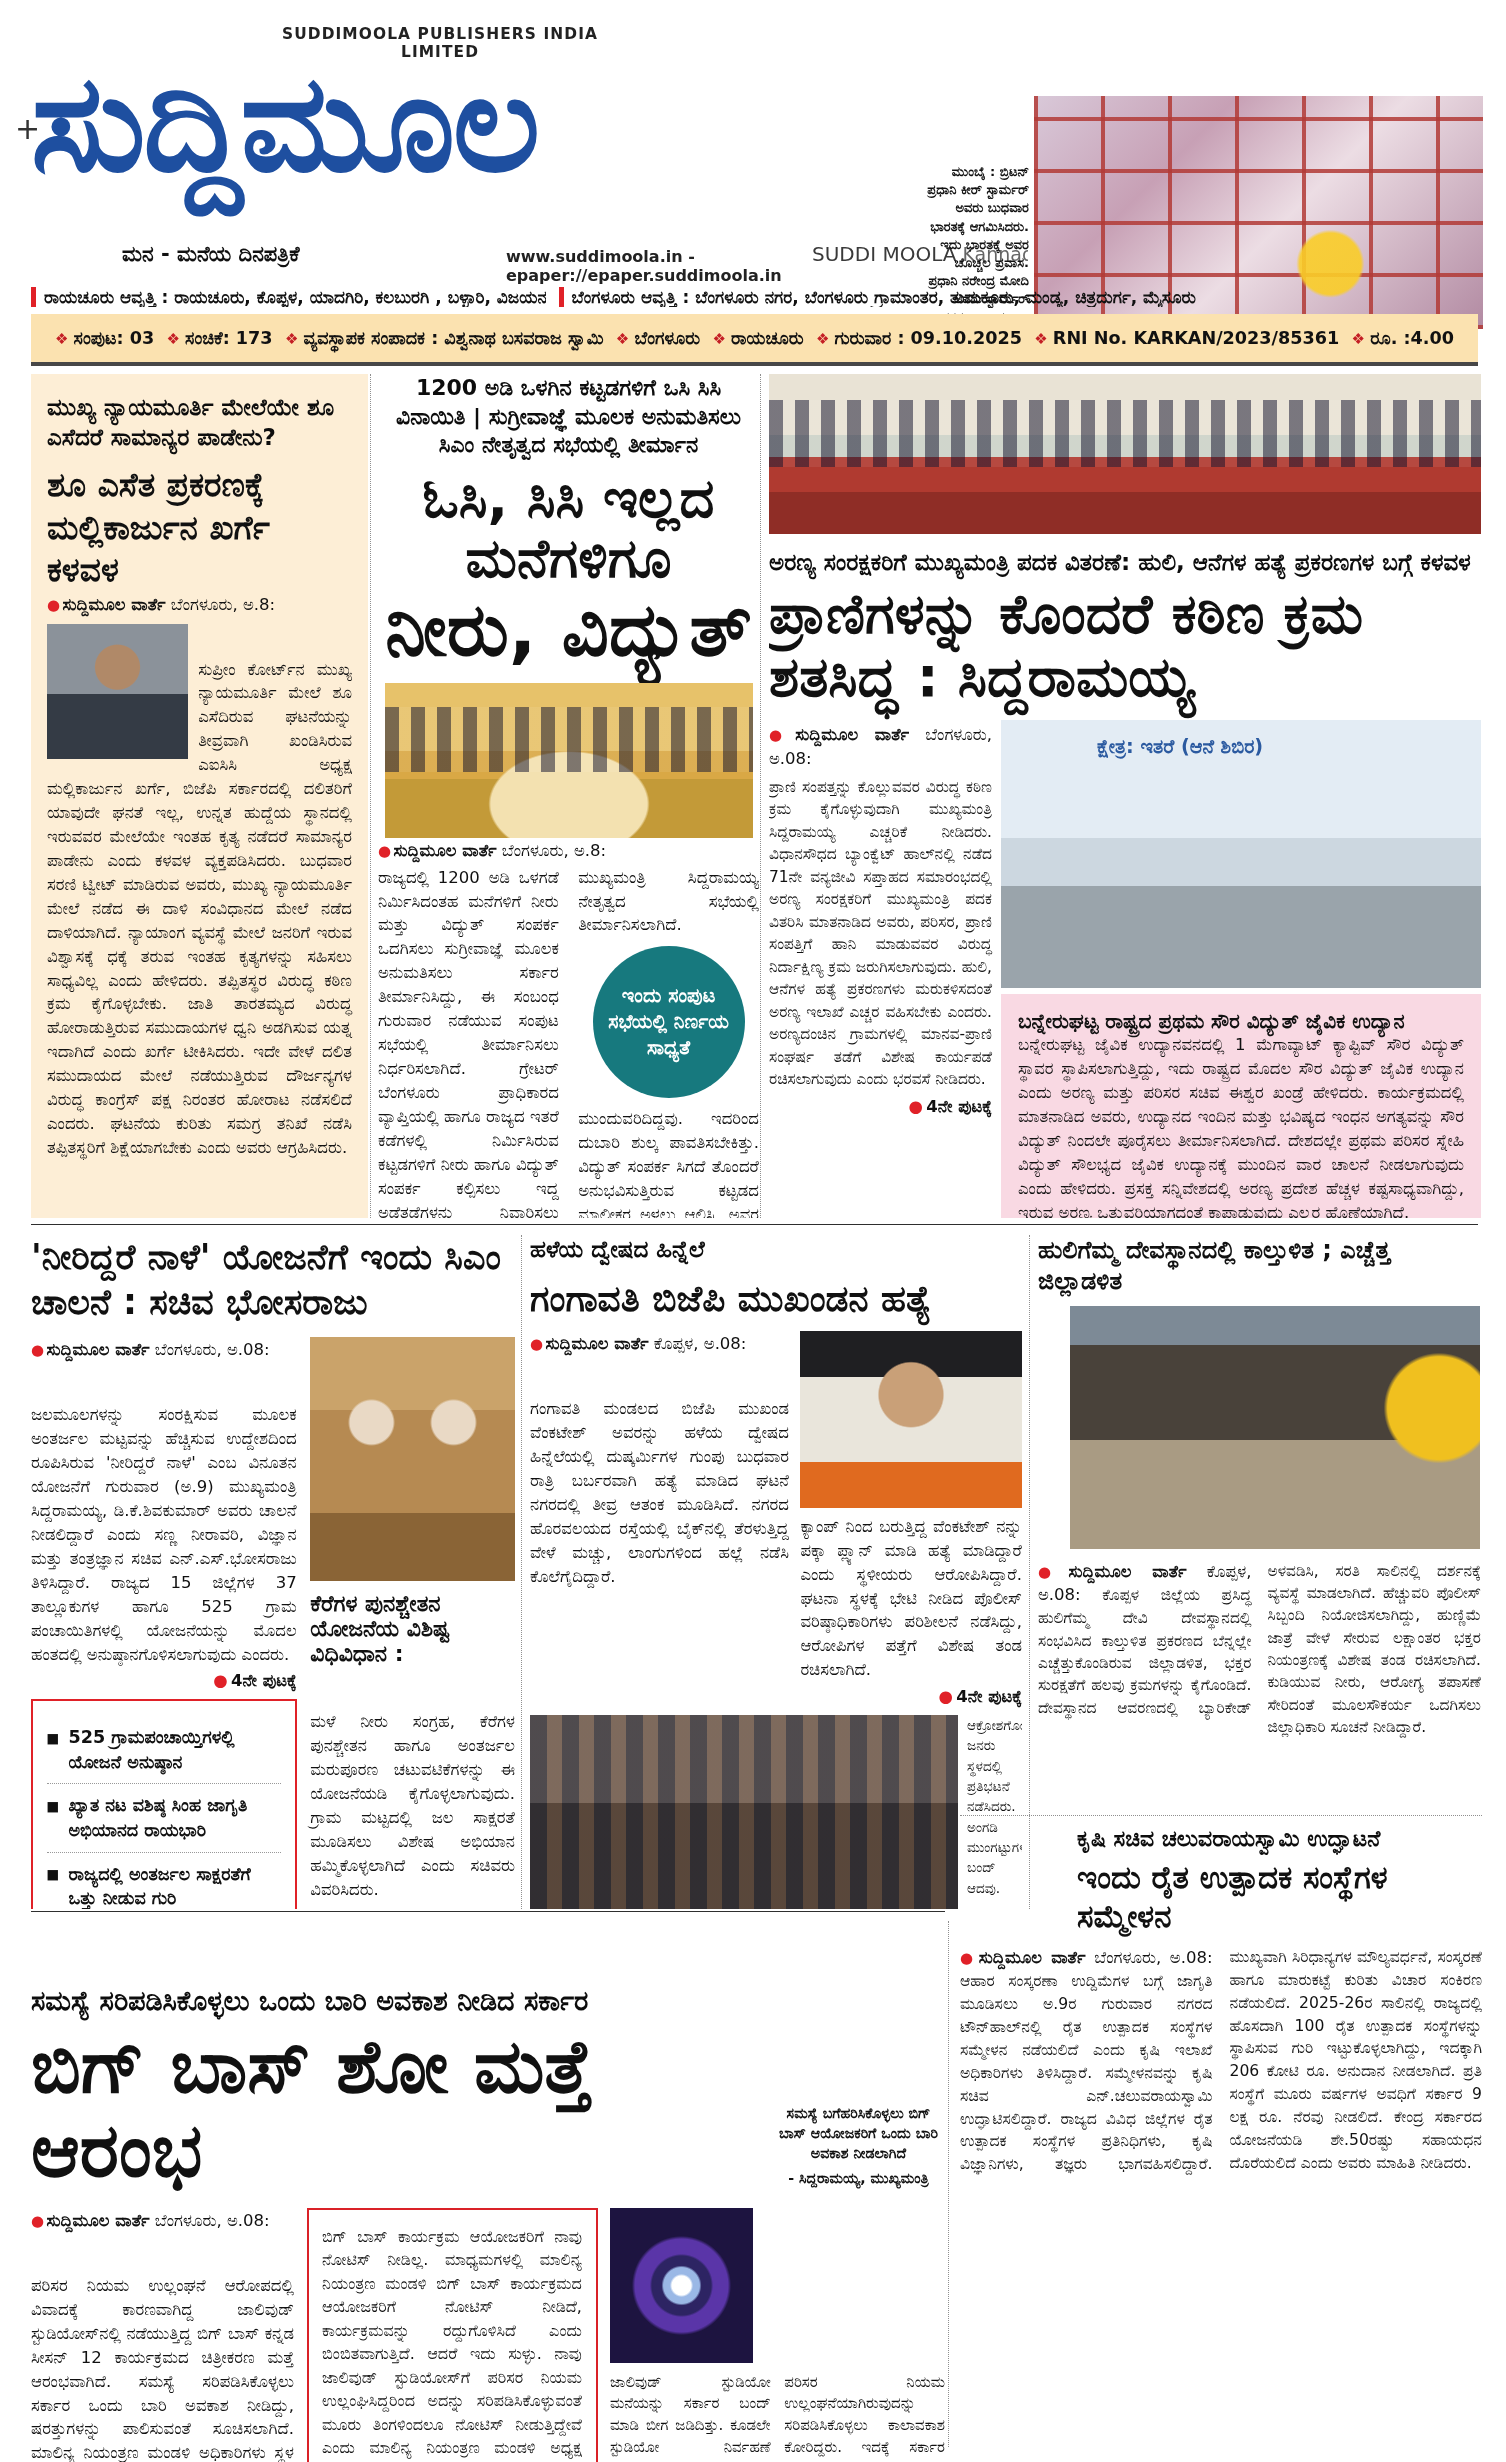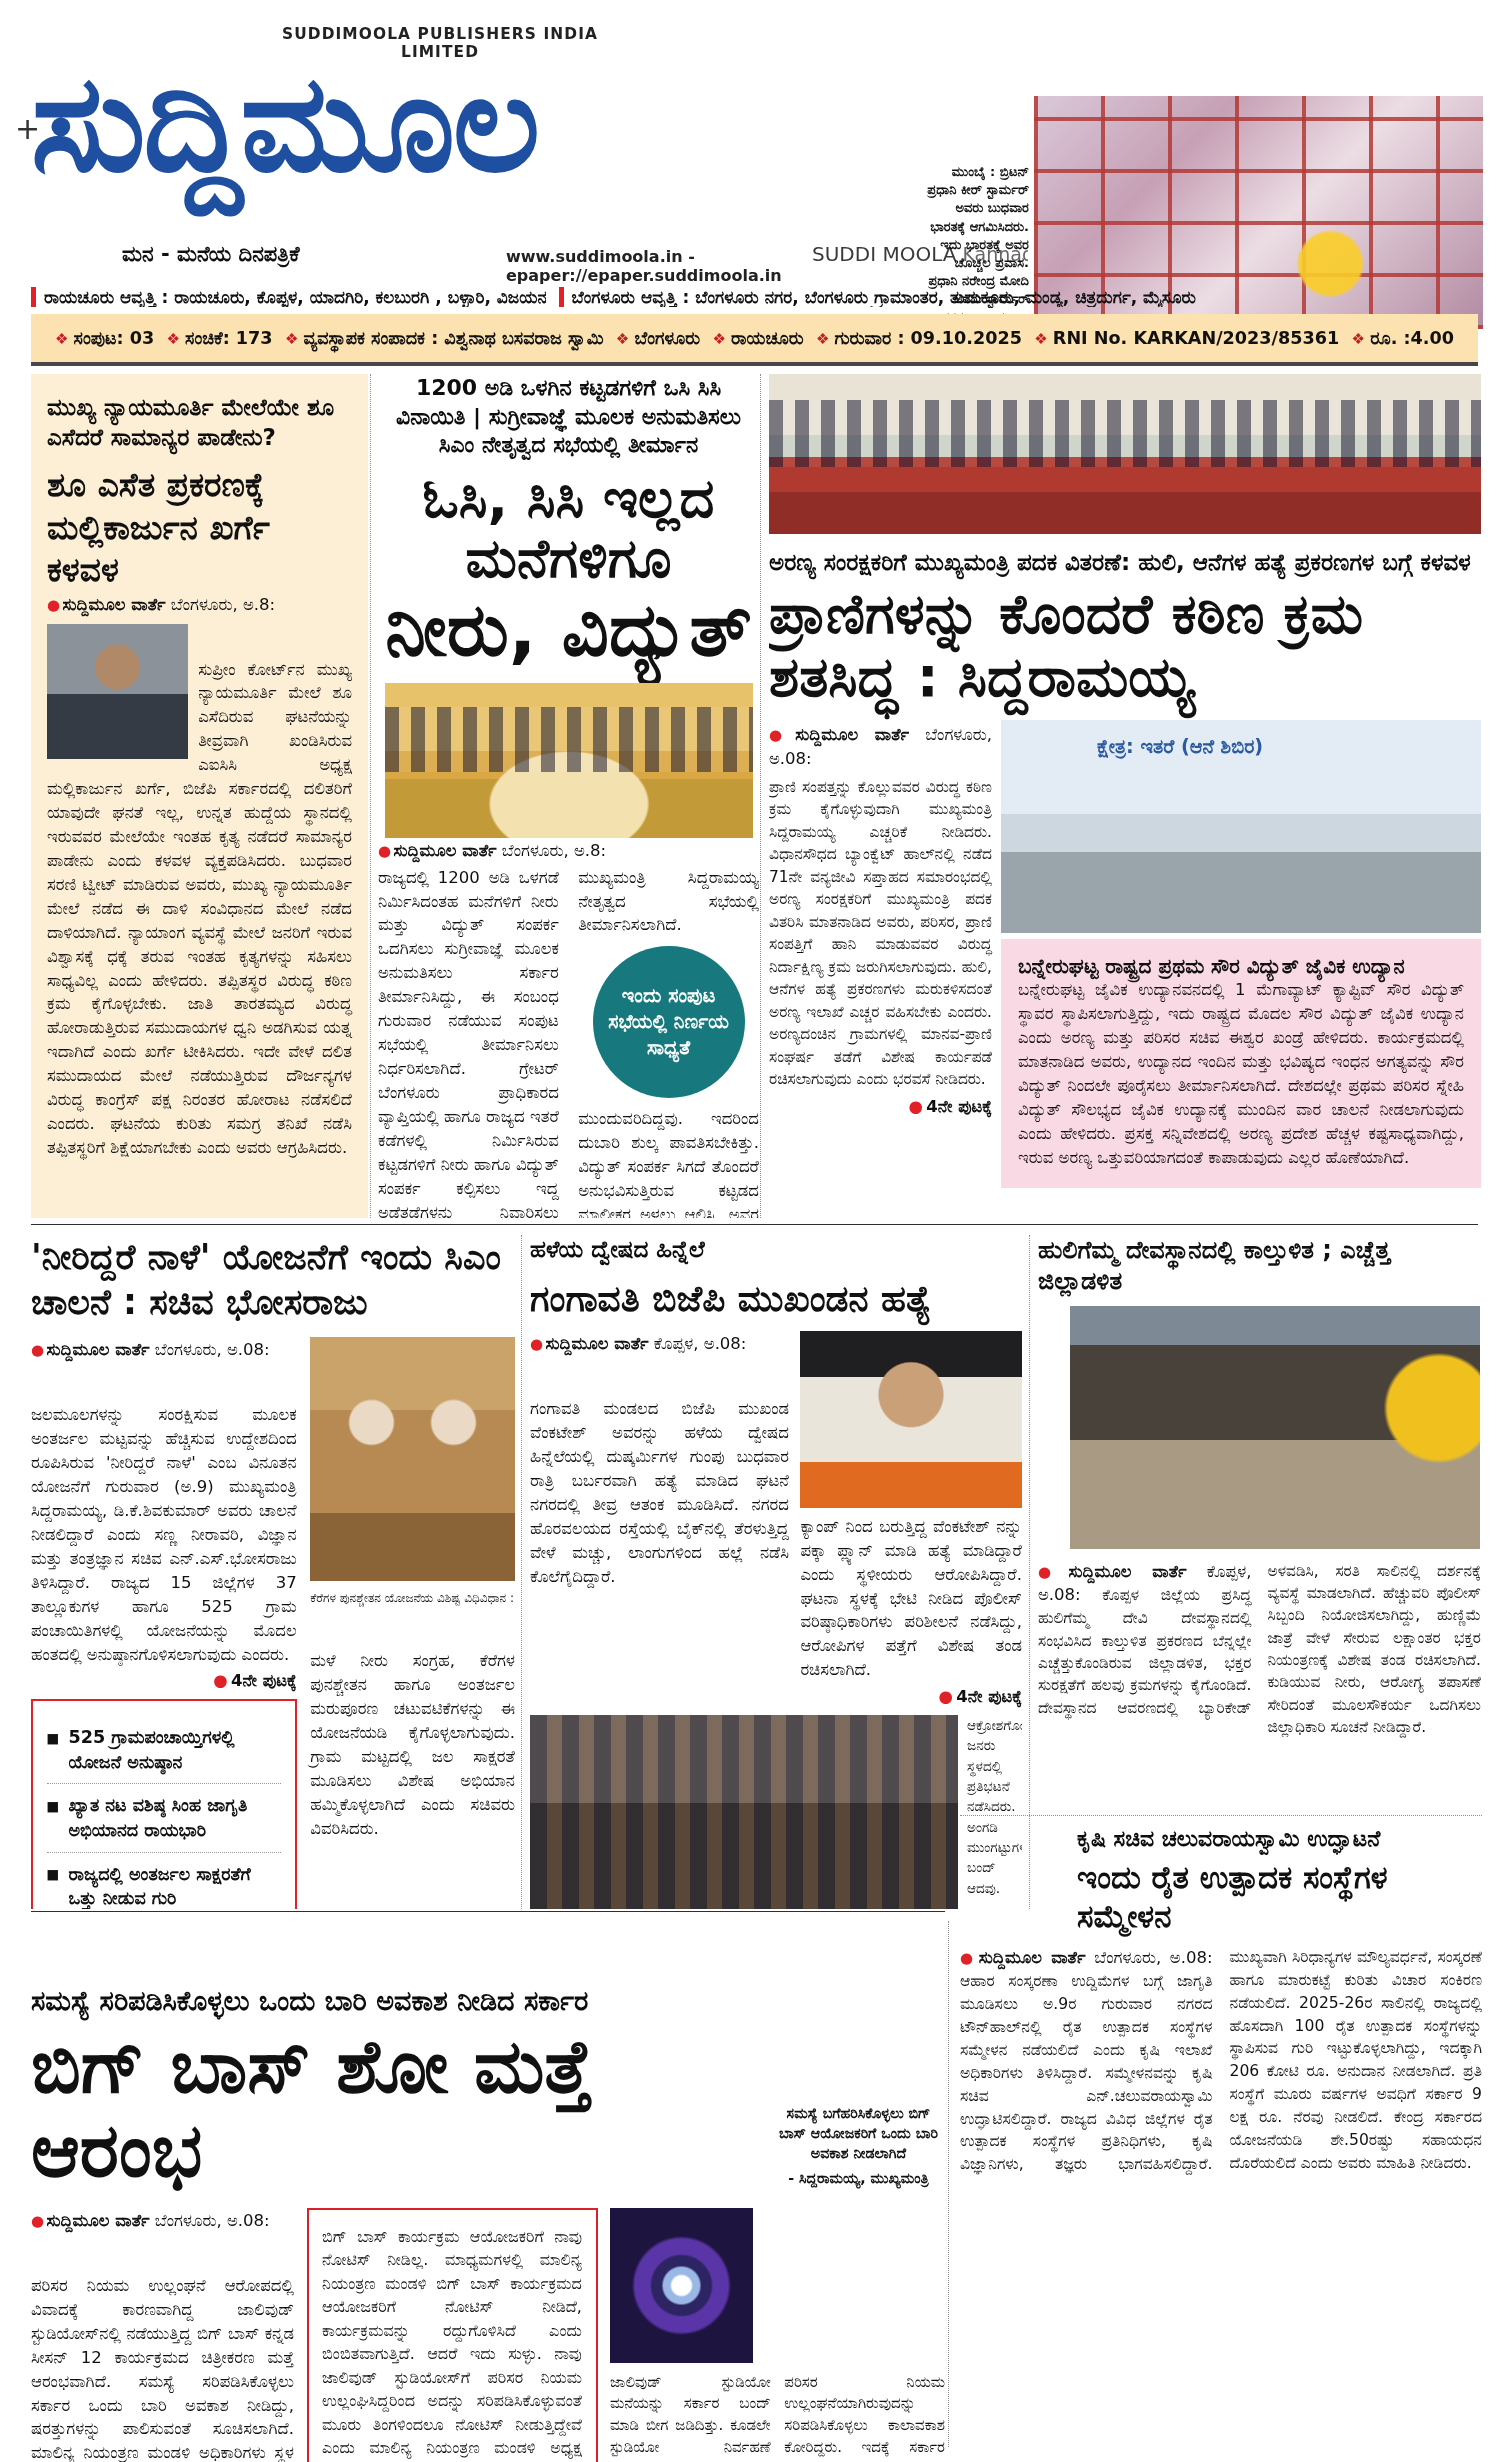--- a/index.html
+++ b/index.html
@@ -82,36 +82,36 @@
   .circle{width:152px;height:152px;border-radius:50%;background:#17797e;color:#fff;display:flex;align-items:center;justify-content:center;
           text-align:center;font-weight:800;font-size:19.3px;line-height:1.35;padding:12.5px;margin:9px auto;break-inside:avoid;}
   
   #animals{left:769px;top:374px;width:712px;height:844px;}
   #animals .ph-medal{width:712px;height:160px;}
   #animals .kicker{font-size:23px;margin-top:13.6px;}
   #animals .headline{font-size:55px;font-weight:800;line-height:1.14;margin-top:5.7px;}
   #animals .row{display:flex;gap:9px;margin-top:11.4px;}
   #animals .colA{width:223px;font-size:15.4px;line-height:1.46;}
   #animals .colB{flex:1;}
-  #animals .ph-award{height:213px;}
+  #animals .ph-award{height:268px;}
   .pinkbox{background:#f9d9e3;margin-top:5.7px;padding:15px 17px;height:249px;overflow:hidden;}
   .pinkbox .ph-h{font-size:20px;font-weight:800;}
   .pinkbox .ph-b{font-size:16.5px;line-height:1.46;text-align:justify;}
   
   #neeru{left:31px;top:1235px;width:484px;height:674px;}
   #neeru .headline{font-size:35px;font-weight:800;line-height:1.28;}
   #neeru .row{display:flex;gap:13.6px;margin-top:12.5px;}
   #neeru .colA{width:266px;}
   #neeru .colB{width:205px;}
   #neeru .ph-bhos{height:244px;}
   .redbox{border:2.8px solid #e02128;padding:15px 13.6px;margin-top:9px;}
   .redbox .bul{display:flex;gap:9px;font-size:17.6px;font-weight:700;line-height:1.4;padding:9px 0;}
   .redbox .bul + .bul{border-top:1.7px dotted #999;}
   .sq{font-size:13.6px;margin-top:3.4px;}
-  #neeru .subhead{font-weight:400;font-size:12px;margin:10.2px 0 4.5px;}
+  #neeru .subhead{font-weight:700;font-size:22px;margin:10.2px 0 4.5px;}
   #gang{left:530px;top:1235px;width:492px;height:674px;}
   #gang .kicker{font-size:23px;}
   #gang .headline{font-size:36px;font-weight:800;line-height:1.22;margin-top:12px;}
   #gang .row{display:flex;gap:11.4px;margin-top:10.2px;}
   #gang .colA{width:259px;}
   #gang .colB{flex:1;}
   #gang .ph-gport{height:177px;}
   #gang .row2{display:flex;gap:9px;margin-top:9px;}
   #gang .ph-crowd{width:428px;height:316px;}
   #gang .sliver{flex:1;font-size:13.6px;line-height:1.5;overflow:hidden;}

